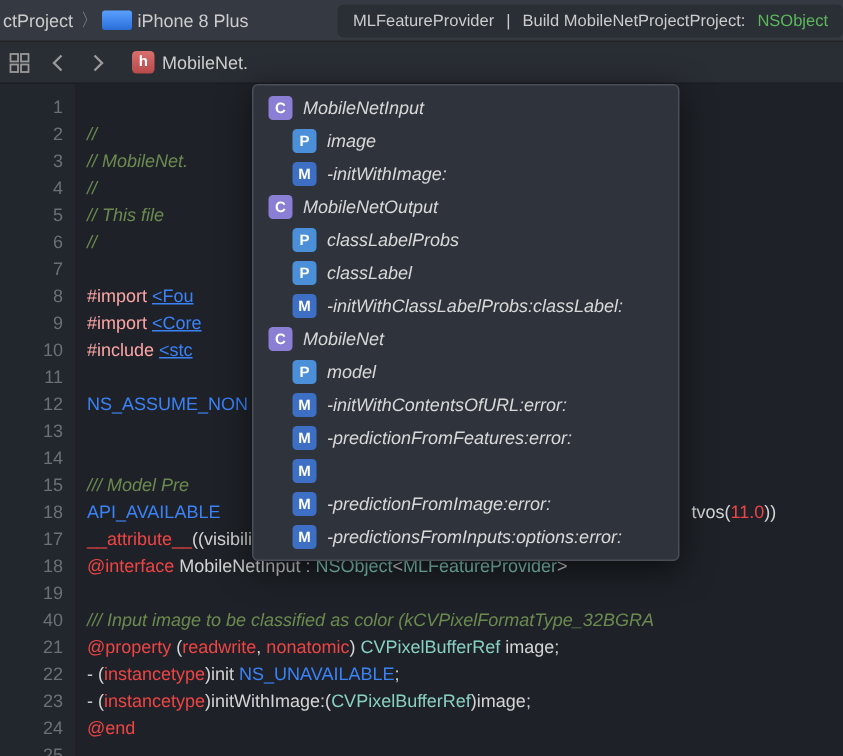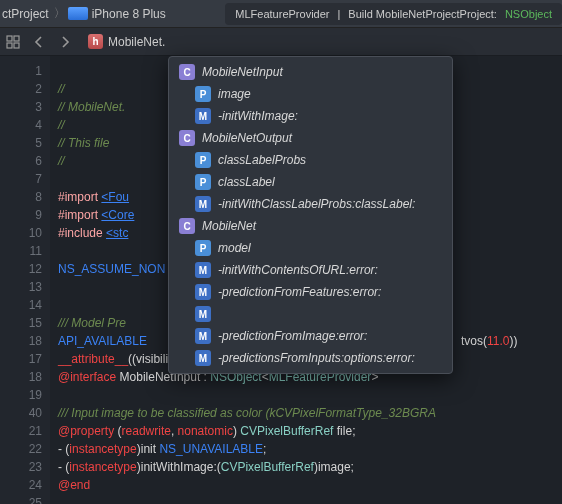--- a/index.html
+++ b/index.html
@@ -120,21 +120,21 @@
 
 <span class="c-macro">NS_ASSUME_NON</span>
 
 
 <span class="c-comment">/// Model Pre</span>
 <span class="c-macro">API_AVAILABLE</span>                                           <span class="c-ident"> tvos(</span><span class="c-num">11.0</span><span class="c-ident">))</span>
 <span class="c-kw">__attribute__</span><span class="c-ident">((visibility(</span><span class="c-string">"hidden"</span><span class="c-ident">)))</span>
 <span class="c-kw">@interface</span><span class="c-ident"> MobileNetInput : </span><span class="c-type">NSObject</span><span class="c-ident">&lt;</span><span class="c-type">MLFeatureProvider</span><span class="c-ident">&gt;</span>
 
 <span class="c-comment">/// Input image to be classified as color (kCVPixelFormatType_32BGRA</span>
-<span class="c-kw">@property</span><span class="c-ident"> (</span><span class="c-kw">readwrite</span><span class="c-ident">, </span><span class="c-kw">nonatomic</span><span class="c-ident">) </span><span class="c-type">CVPixelBufferRef</span><span class="c-ident"> file;</span>
+<span class="c-kw">@property</span><span class="c-ident"> (</span><span class="c-kw">readwrite</span><span class="c-ident">, </span><span class="c-kw">nonatomic</span><span class="c-ident">) </span><span class="c-type">CVPixelBufferRef</span><span class="c-ident"> image;</span>
 <span class="c-ident">- (</span><span class="c-kw">instancetype</span><span class="c-ident">)init </span><span class="c-macro">NS_UNAVAILABLE</span><span class="c-ident">;</span>
 <span class="c-ident">- (</span><span class="c-kw">instancetype</span><span class="c-ident">)initWithImage:(</span><span class="c-type">CVPixelBufferRef</span><span class="c-ident">)image;</span>
 <span class="c-kw">@end</span>
 
 
 
   </div>
 
   <div class="popup" id="popup">
       <div class="sec-hdr">

